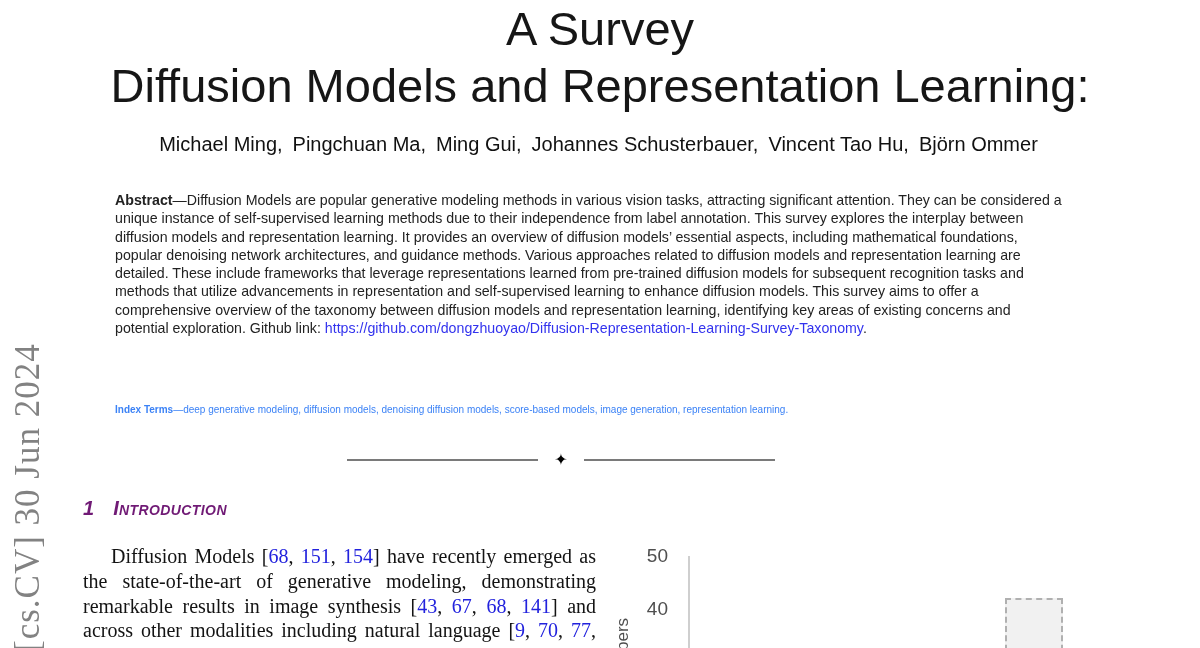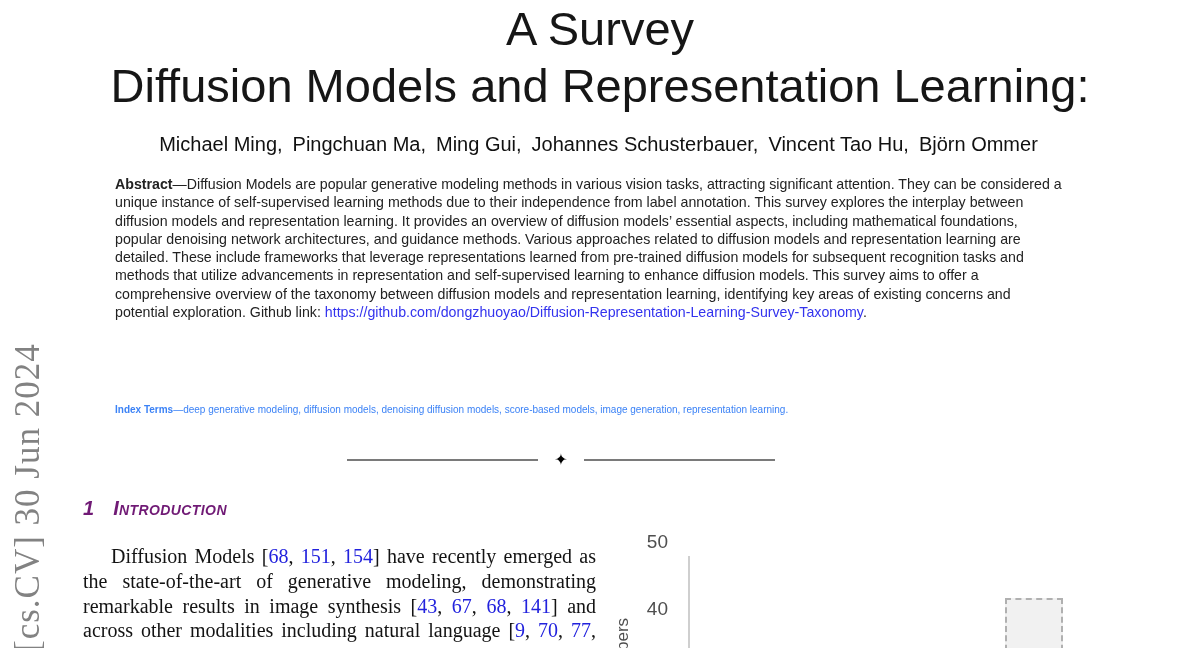--- a/index.html
+++ b/index.html
@@ -24,21 +24,21 @@
     font-weight:400; color:#161616;
   }
   .authors {
     position:absolute; top:131px; left:0; width:1200px;
     text-align:center; font-size:20px; line-height:26px; color:#111111;
   }
   .author { margin-right:10px; }
   .author:last-child { margin-right:3px; }
   
   .abstract {
-    position:absolute; left:115px; top:175px; width:950px;
+    position:absolute; left:115px; top:191px; width:950px;
     font-size:14.2px; line-height:18.3px; color:#222222; text-align:left;
   }
   .bold { font-weight:bold; }
   a.link { color:var(--link, #3333ee); text-decoration:none; cursor:pointer; }
   .index-terms {
     position:absolute; left:115px; top:401px; width:950px;
     font-size:10px; line-height:18.3px; color:#3b82f6;
   }
   
   .divider {
@@ -57,21 +57,21 @@
     font-family:"Liberation Serif", serif;
     font-size:20px; line-height:24.8px;
     text-align:justify; text-indent:28px; color:#131313;
   }
   .cite { color:var(--cite, #2222dd); cursor:pointer; }
   
   .ytick {
     position:absolute; width:34px; text-align:right;
     font-size:19px; line-height:22px; color:#4f4f4f;
   }
-  .ytick-50 { left:634px; top:531px;text-align:right; }
+  .ytick-50 { left:634px; top:545px;text-align:right; }
   .ytick-40 { left:634px; top:598px; }
   .yaxis { position:absolute; left:688px; top:556px; width:2px; height:92px; background:#cfcfcf; }
   .ylabel {
     position:absolute; left:612px; top:651px;
     transform-origin:0 0; transform:rotate(-90deg);
     font-size:17px; line-height:22px; color:#4f4f4f; white-space:nowrap;
   }
   .proj-bar {
     position:absolute; left:1005px; top:598px; width:58px; height:62px;
     background:#f1f1f1; border:2px dashed #b0b0b0; border-bottom:none;

